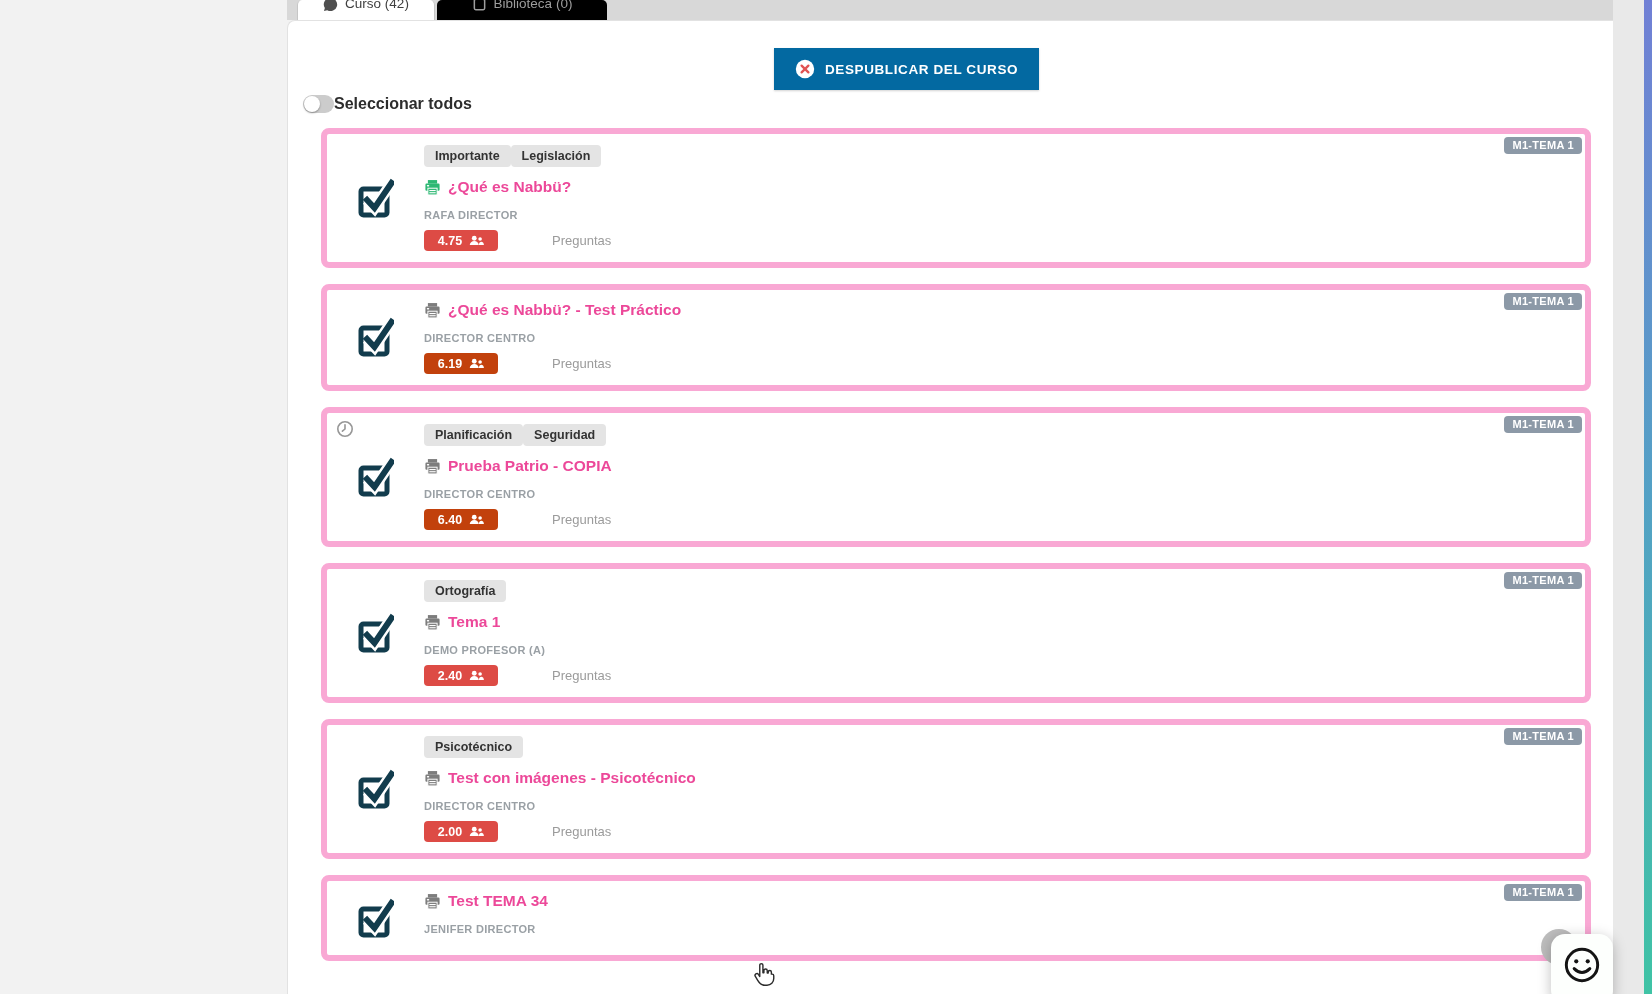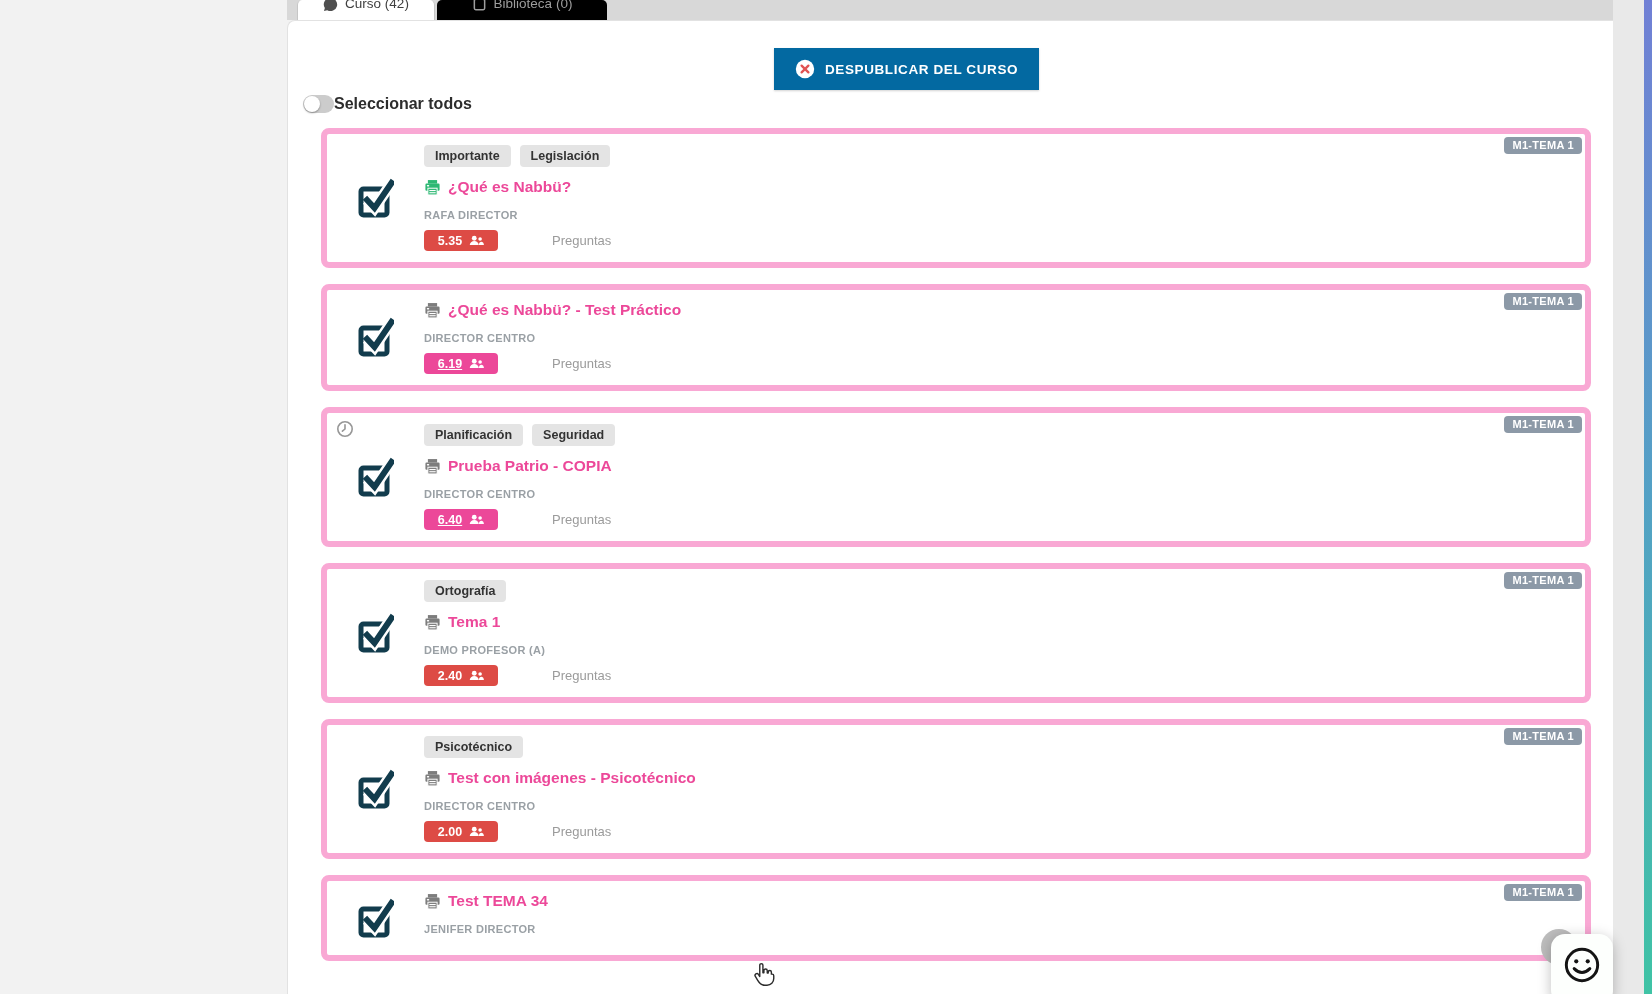--- a/index.html
+++ b/index.html
@@ -35,29 +35,29 @@
 
   
   .cards{position:absolute;left:33px;top:107px;width:1270px;}
   .card{position:relative;background:#fff;border:6px solid #f9a8d4;border-radius:8px;margin-bottom:16px;
         display:flex;align-items:center;padding:11px 0;box-sizing:border-box;}
   .m-badge{position:absolute;top:3px;right:3px;background:#8c99a7;color:#fff;font-size:11px;font-weight:700;
         padding:2px 8px 3px;border-radius:4px;letter-spacing:.3px;}
   .clock{position:absolute;top:7px;left:9px;width:18px;height:18px;}
   .cb-zone{width:97px;display:flex;justify-content:center;flex-shrink:0;}
   .content{display:flex;flex-direction:column;align-items:flex-start;}
-  .tags{display:flex;gap:9px;margin-bottom:11px;}
+  .tags{display:flex;margin-bottom:11px;}
   .tag{background:#e4e4e4;color:#333;font-size:12.5px;font-weight:700;padding:4px 11px;border-radius:4px;}
   .title-row{display:flex;align-items:center;gap:7px;margin-bottom:13px;font-size:15.5px;font-weight:700;color:#ec4899;}
   .author{font-size:11px;font-weight:700;color:#9aa0a5;letter-spacing:.3px;margin-bottom:9px;text-transform:uppercase;}
   .stats{display:flex;align-items:center;gap:14px;}
   .score{height:21px;min-width:52px;border-radius:4px;display:flex;align-items:center;justify-content:center;gap:7px;
         color:#fff;font-size:12.5px;font-weight:700;padding:0 11px;}
   .score.red{background:#dd4b45;}
-  .score.green{background:#ec4899;text-decoration:underline;}
+  .score.green{background:#c2410c;}
   .plabel{color:#9b9b9b;font-size:13px;margin-left:40px;}
 
   .printer .pc{fill:#7d7d7d;}
   .printer.green .pc{fill:#2db873;}
   .printer.gray .pc{fill:#7d7d7d;}
 
   
   .scroll-top{position:absolute;left:1541px;top:929px;width:36px;height:36px;border-radius:50%;background:#bdbdbd;
         display:flex;align-items:center;justify-content:center;cursor:pointer;z-index:5;}
   .feedback{position:absolute;left:1551px;top:934px;width:62px;height:70px;border-radius:14px;background:#fdfffd;
@@ -125,21 +125,21 @@
           <rect class="pc" x="5.5" y="13" width="13" height="9.5" stroke="#ffffff" stroke-width="1.4"></rect>
           <rect x="7.5" y="15.5" width="9" height="1.6" fill="#ffffff"></rect>
           <rect x="7.5" y="18.6" width="9" height="1.6" fill="#ffffff"></rect>
           <rect x="4" y="8.6" width="3.4" height="1.9" rx=".9" fill="#ffffff"></rect>
         </svg>
         <span class="title">¿Qué es Nabbü?</span>
       </div>
       <div class="author">RAFA DIRECTOR</div>
       <div class="stats">
         <span class="score red">
-          <b class="num">5.35</b>
+          <b class="num">4.75</b>
           <svg width="15" height="11" viewBox="0 0 20 14" fill="#ffffff">
             <circle cx="7" cy="4" r="3.2"></circle>
             <path d="M1 13c0-3.3 2.7-5.5 6-5.5s6 2.2 6 5.5z"></path>
             <circle cx="14.8" cy="5" r="2.4"></circle>
             <path d="M13.1 13c.2-2.5 1.6-4.2 3.4-4.2 1.7 0 3.1 1.6 3.4 4.2z"></path>
           </svg>
         </span>
         <span class="plabel">Preguntas</span>
       </div>
     </div>

